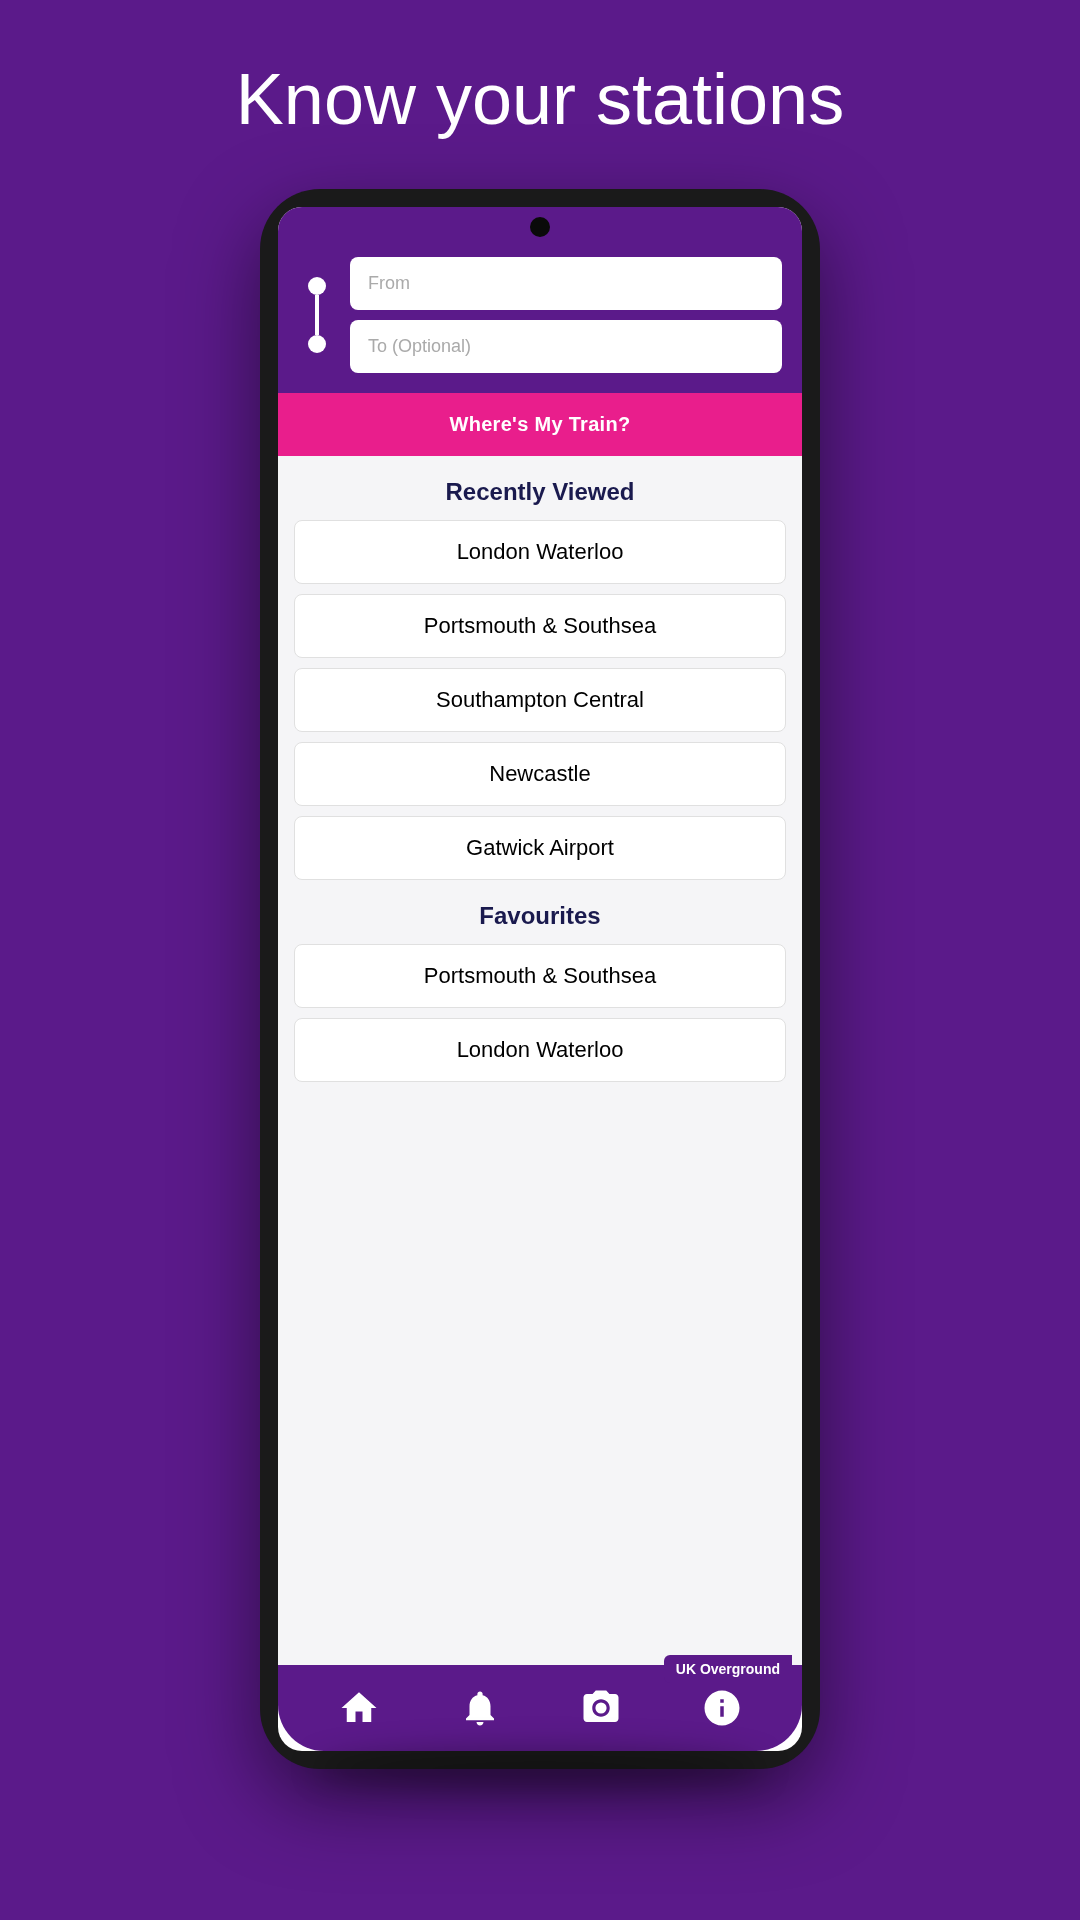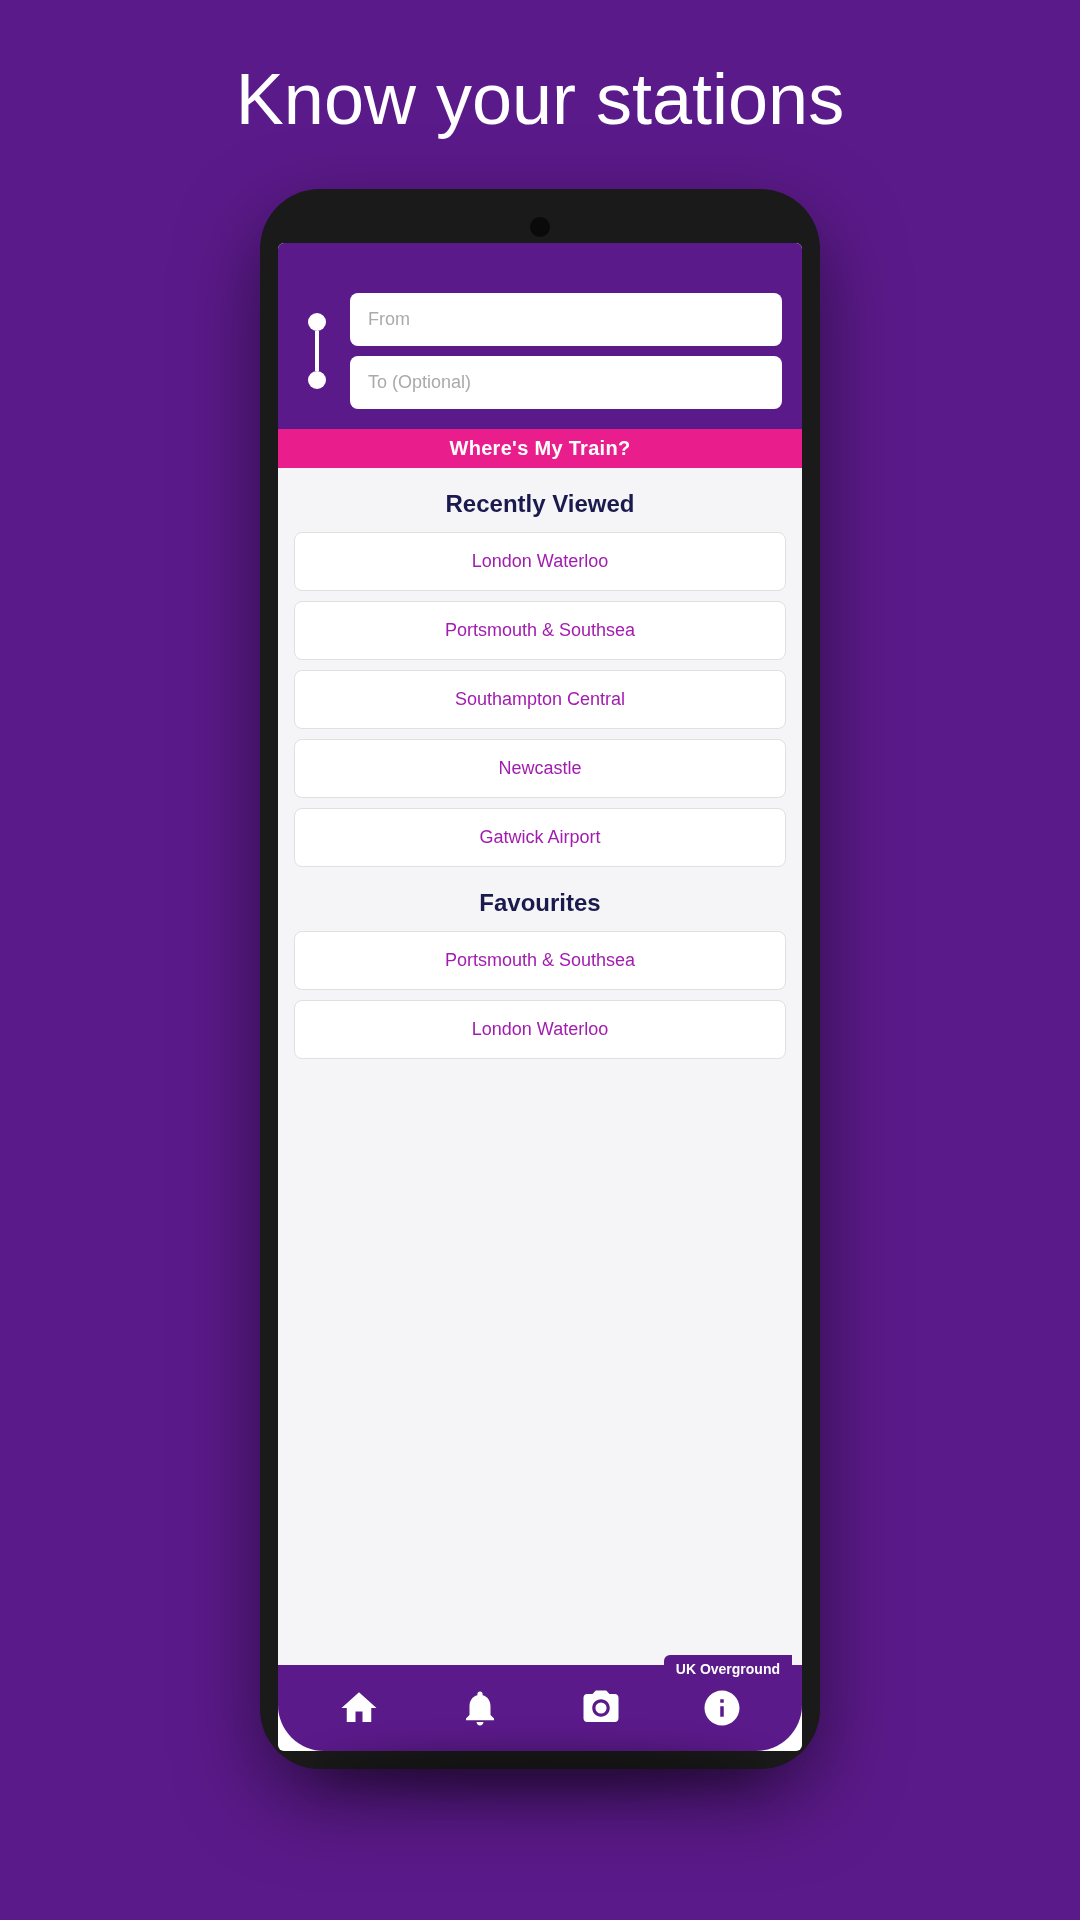--- a/index.html
+++ b/index.html
@@ -34,25 +34,24 @@
       padding: 18px;
       box-shadow: 0 30px 80px rgba(0,0,0,0.5);
       display: flex;
       flex-direction: column;
       position: relative;
     }
 
     .phone-screen {
       flex: 1;
       background: #ffffff;
-      border-radius: 6px;
+      border-radius: 24px;
       overflow: hidden;
       display: flex;
       flex-direction: column;
-      margin-top: 36px;
     }
 
     
     .phone-notch {
       position: absolute;
       top: 28px;
       left: 50%;
       transform: translateX(-50%);
       width: 20px;
       height: 20px;
@@ -119,21 +118,21 @@
     .station-input::placeholder {
       color: #aaa;
     }
 
     
     .search-btn {
       background: #e91e8c;
       color: #ffffff;
       border: none;
       width: 100%;
-      padding: 8px;
+      padding: 20px;
       font-size: 20px;
       font-weight: 600;
       cursor: pointer;
       letter-spacing: 0.3px;
     }
 
     
     .screen-content {
       flex: 1;
       background: #f5f5f7;
@@ -148,22 +147,22 @@
       text-align: center;
       margin: 22px 0 14px 0;
     }
 
     .station-item {
       background: #ffffff;
       border: 1px solid #e0e0e0;
       border-radius: 8px;
       padding: 18px 16px;
       margin-bottom: 10px;
-      font-size: 18px;
-      color: #a21caf;
+      font-size: 22px;
+      color: #000000;
       text-align: center;
       cursor: pointer;
     }
 
     
     .bottom-nav {
       background: #5b1a8a;
       height: 86px;
       border-radius: 0 0 46px 46px;
       display: flex;

